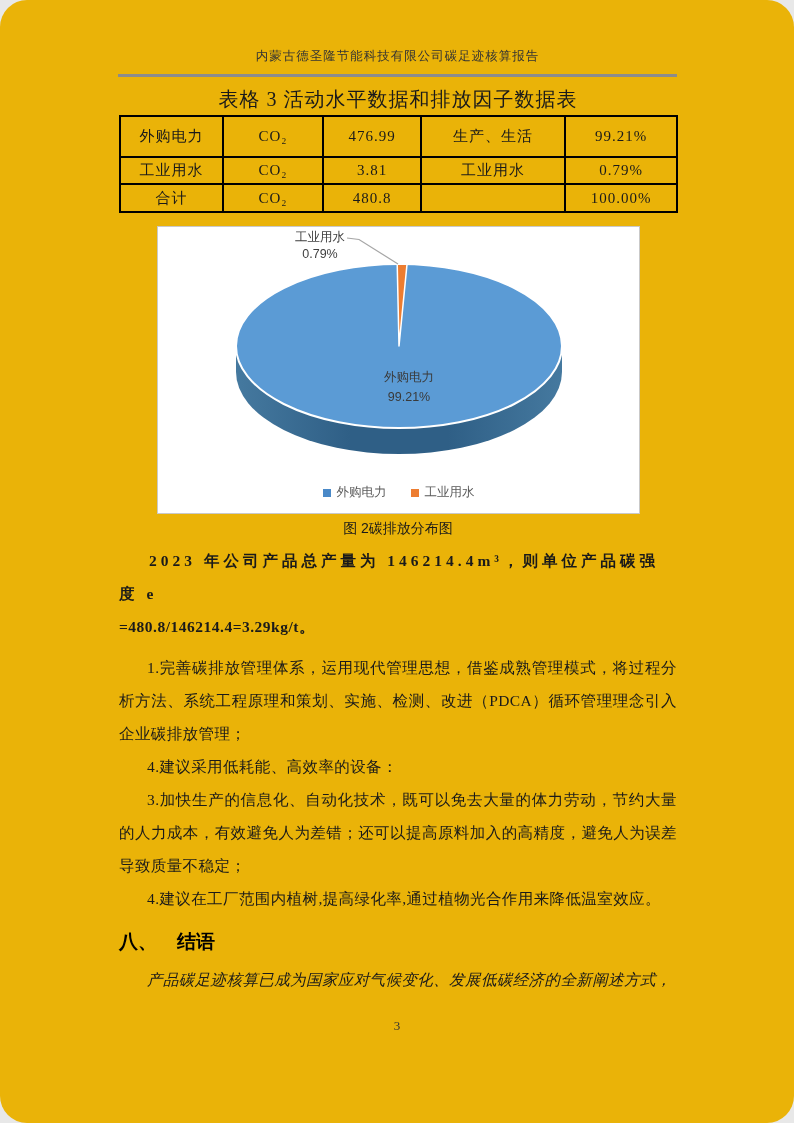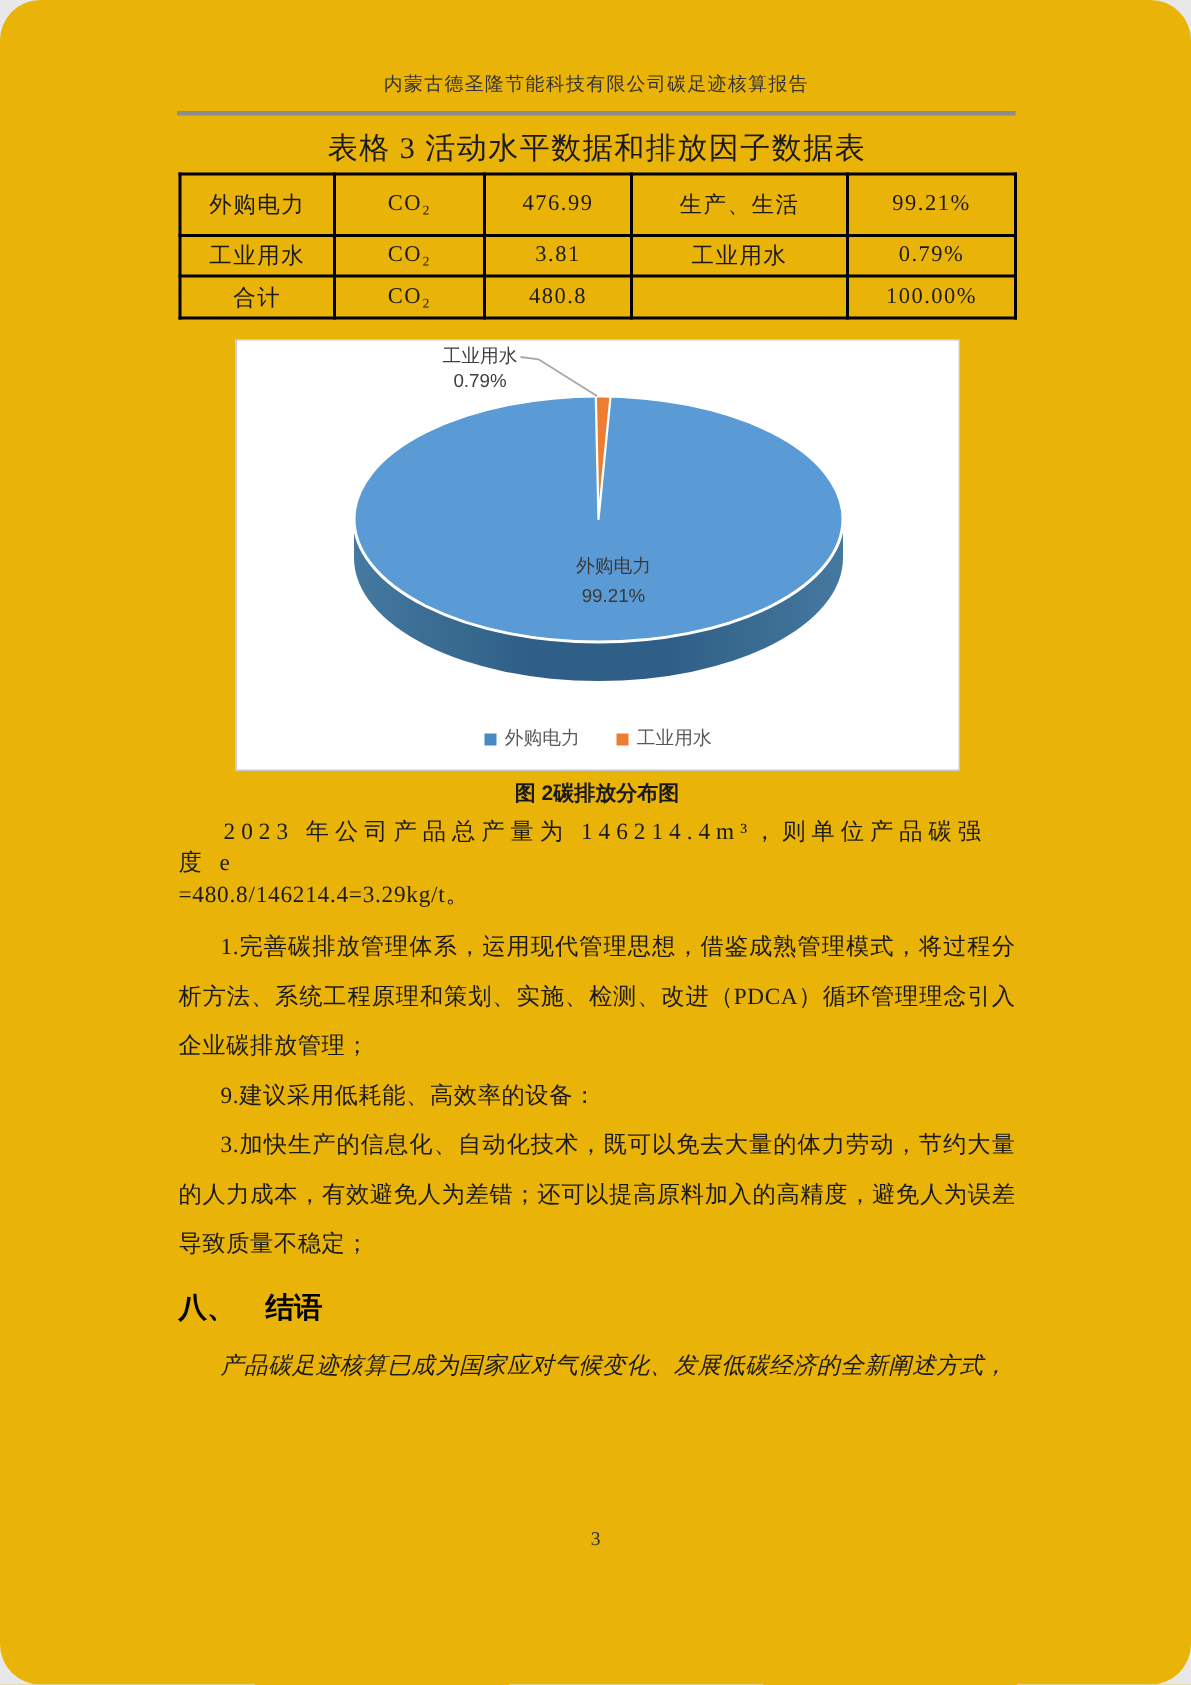--- a/index.html
+++ b/index.html
@@ -52,25 +52,25 @@
     position:absolute; bottom:12px; left:0; width:100%;
     display:flex; justify-content:center; gap:24px;
     font-size:12.5px; color:#595959;
   }
   .legend-item { display:flex; align-items:center; gap:6px; }
   .swatch { display:inline-block; width:8px; height:8px; }
   .swatch.blue { background:#4a89c8; }
   .swatch.orange { background:#ed7d31; }
 
   .figure-caption {
-    text-align:center; font-size:14px; font-weight:bold; margin-top:4px;
+    text-align:center; font-size:14px; font-weight:normal; margin-top:4px;
     height:20px; line-height:20px;
     font-family:"Liberation Sans","DejaVu Sans",sans-serif;
   }
-  .para { font-size:15.5px; line-height:21px; }
+  .para { font-size:15.5px; line-height:33px;font-weight:bold; }
   .para.line1 { margin-top:6px; text-indent:30px; letter-spacing:4px; }
   .para.line2 { letter-spacing:0.5px; }
 
   .sec-heading {
     margin-top:14px; height:26px; line-height:26px;
     font-family:"Liberation Sans","DejaVu Sans",sans-serif;
     font-weight:bold; font-size:19px; color:#000;
   }
   .sec-heading .sec-num { margin-right:20px; }
   .body-item {
@@ -171,22 +171,23 @@
       </div>
     </div>
 
     <div class="figure-caption">图 2碳排放分布图</div>
 
     <p class="para line1">2023 年公司产品总产量为 146214.4m³，则单位产品碳强度 e</p>
     <p class="para line2">=480.8/146214.4=3.29kg/t。</p>
 
 
     <p class="body-item first">1.完善碳排放管理体系，运用现代管理思想，借鉴成熟管理模式，将过程分析方法、系统工程原理和策划、实施、检测、改进（PDCA）循环管理理念引入企业碳排放管理；</p>
-    <p class="body-item">9.建议采用低耗能、高效率的设备：</p>
+    <p class="body-item">4.建议采用低耗能、高效率的设备：</p>
     <p class="body-item">3.加快生产的信息化、自动化技术，既可以免去大量的体力劳动，节约大量的人力成本，有效避免人为差错；还可以提高原料加入的高精度，避免人为误差导致质量不稳定；</p>
+    <p class="body-item">4.建议在工厂范围内植树,提高绿化率,通过植物光合作用来降低温室效应。</p>
 
     <div class="sec-heading">
       <span class="sec-num">八、</span><span>结语</span>
     </div>
 
     <p class="body-item concl">产品碳足迹核算已成为国家应对气候变化、发展低碳经济的全新阐述方式，</p>
 
   </div>
 
   <div class="page-number">3</div>

